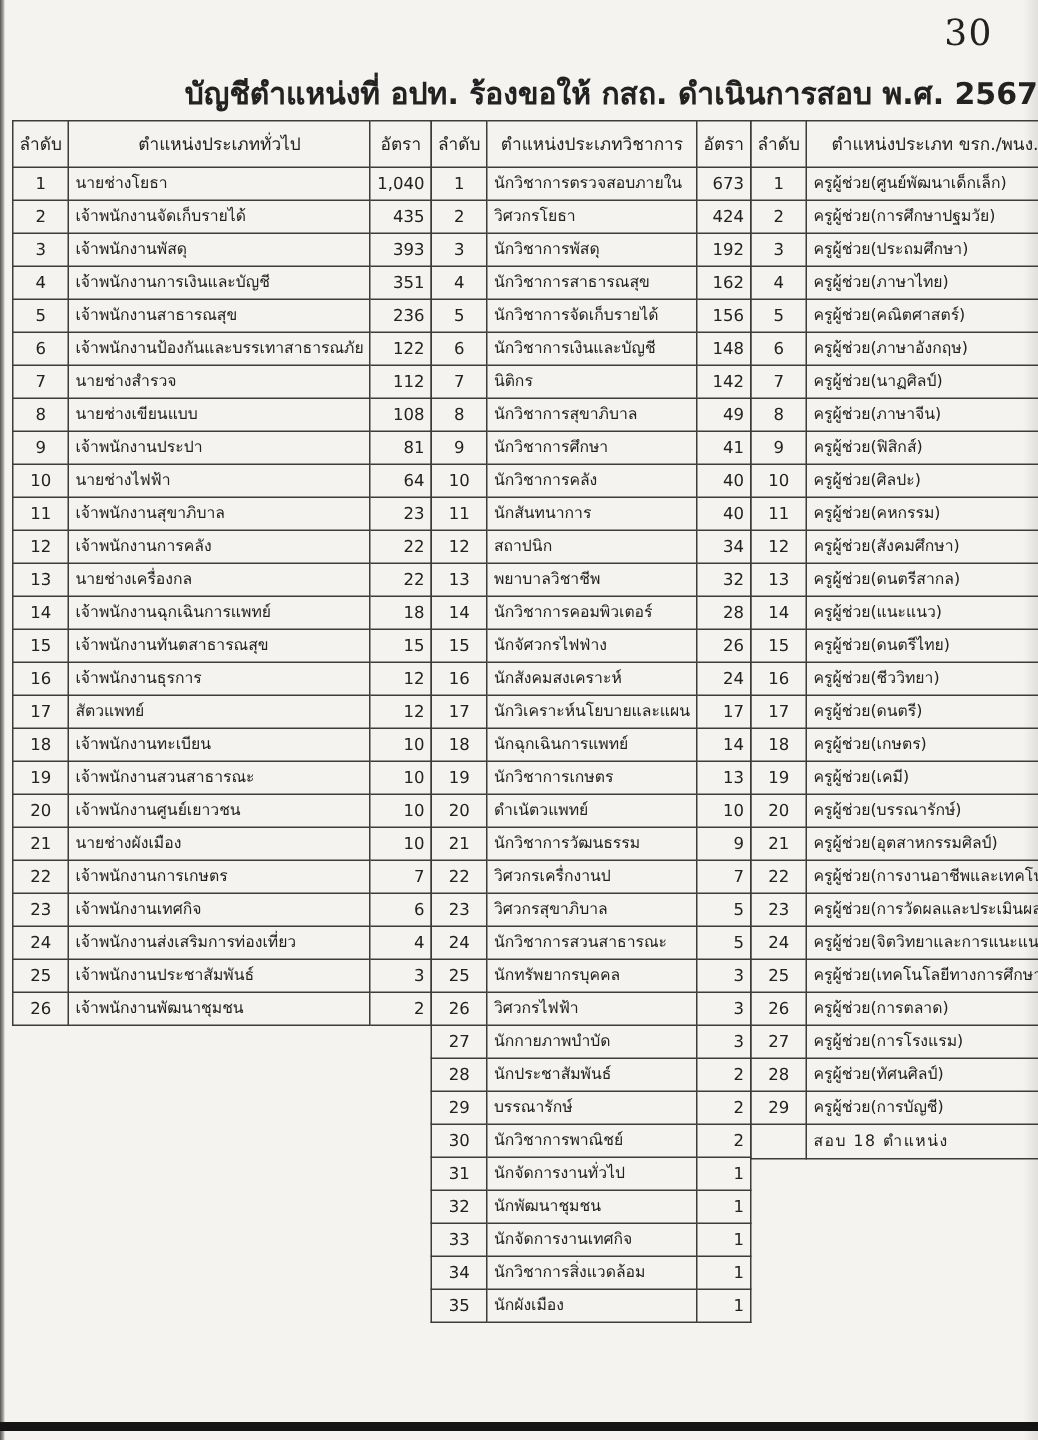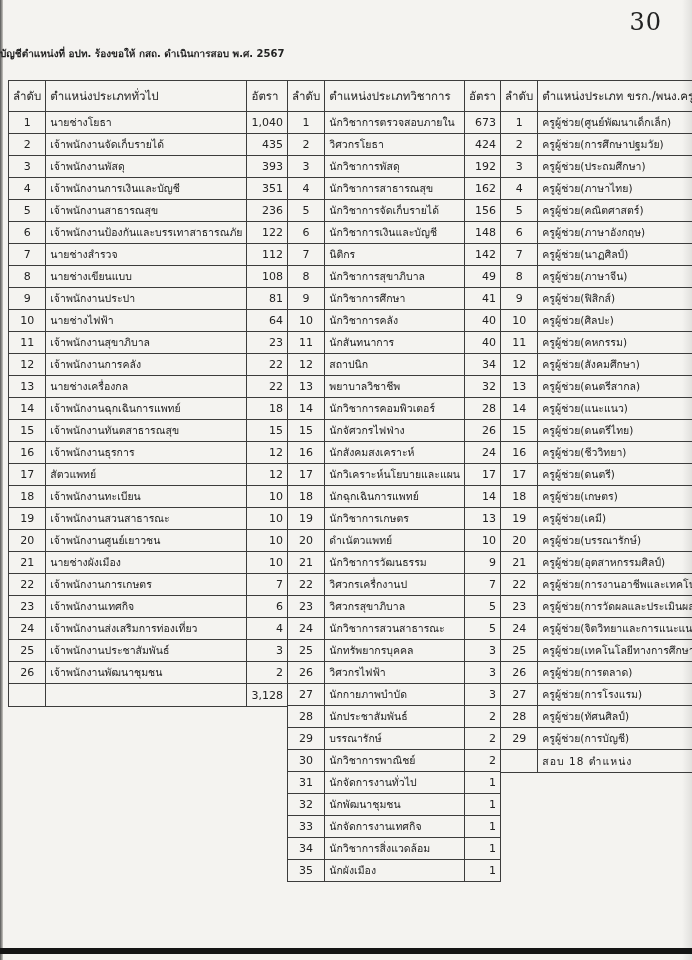--- a/index.html
+++ b/index.html
@@ -12,37 +12,37 @@
   .scan-edge-left{position:absolute;left:0;top:0;width:3px;height:100%;background:linear-gradient(to right,#555,#c9c7c2);}
   .scan-edge-bottom{position:absolute;left:0;bottom:6px;width:100%;height:6px;background:#141414;}
   .scan-shade{position:absolute;right:0;top:0;width:10px;height:100%;background:linear-gradient(to left,rgba(0,0,0,0.08),rgba(0,0,0,0));}
   .page-number{
     position:absolute;top:8px;right:30px;
     font-family:"DejaVu Serif","Liberation Serif",serif;
     font-size:24px;color:#222;letter-spacing:1px;
   }
   .title{
     position:absolute;top:46px;left:0;width:100%;
-    text-align:left;font-size:10px;font-weight:bold;color:#222;
+    text-align:right;font-size:20px;font-weight:bold;color:#222;
   }
   .tables{
     position:absolute;top:80px;left:8px;
     display:flex;align-items:flex-start;
   }
   table{
     border-collapse:collapse;table-layout:fixed;
     font-size:11px;color:#222;
   }
   table + table{margin-left:-1px;}
   th,td{
     border:1px solid #3c3c3c;
     padding:0 4px;height:21px;line-height:13px;
     overflow:hidden;white-space:nowrap;
   }
-  th{font-weight:normal;text-align:left;height:30px;font-size:11.5px;}
+  th{font-weight:normal;text-align:center;height:30px;font-size:11.5px;}
   td.c-idx{text-align:center;width:30px;}
   td.c-rate{text-align:right;width:34px;}
   td.c-name{text-align:left;font-size:10.5px;}
   tr.total-row td{height:22px;}
   tr.total-row td.c-name{letter-spacing:1px;}
   .t-general .c-name-col{width:148px;}
   .t-academic .c-name-col{width:138px;}
   .t-teacher .c-name-col{width:156px;}
 </style>
 </head>
@@ -194,25 +194,20 @@
         <tr>
           <td class="c-idx">25</td>
           <td class="c-name">เจ้าพนักงานประชาสัมพันธ์</td>
           <td class="c-rate">3</td>
         </tr>
         <tr>
           <td class="c-idx">26</td>
           <td class="c-name">เจ้าพนักงานพัฒนาชุมชน</td>
           <td class="c-rate">2</td>
         </tr>
-        <tr class="total-row">
-          <td class="c-idx"></td>
-          <td class="c-name"></td>
-          <td class="c-rate">3,128</td>
-        </tr>
       </tbody>
   </table>
 
   <table class="t-academic">
     <colgroup>
         <col style="width:32px">
         <col class="c-name-col">
         <col style="width:38px">
       </colgroup>
     <thead>

